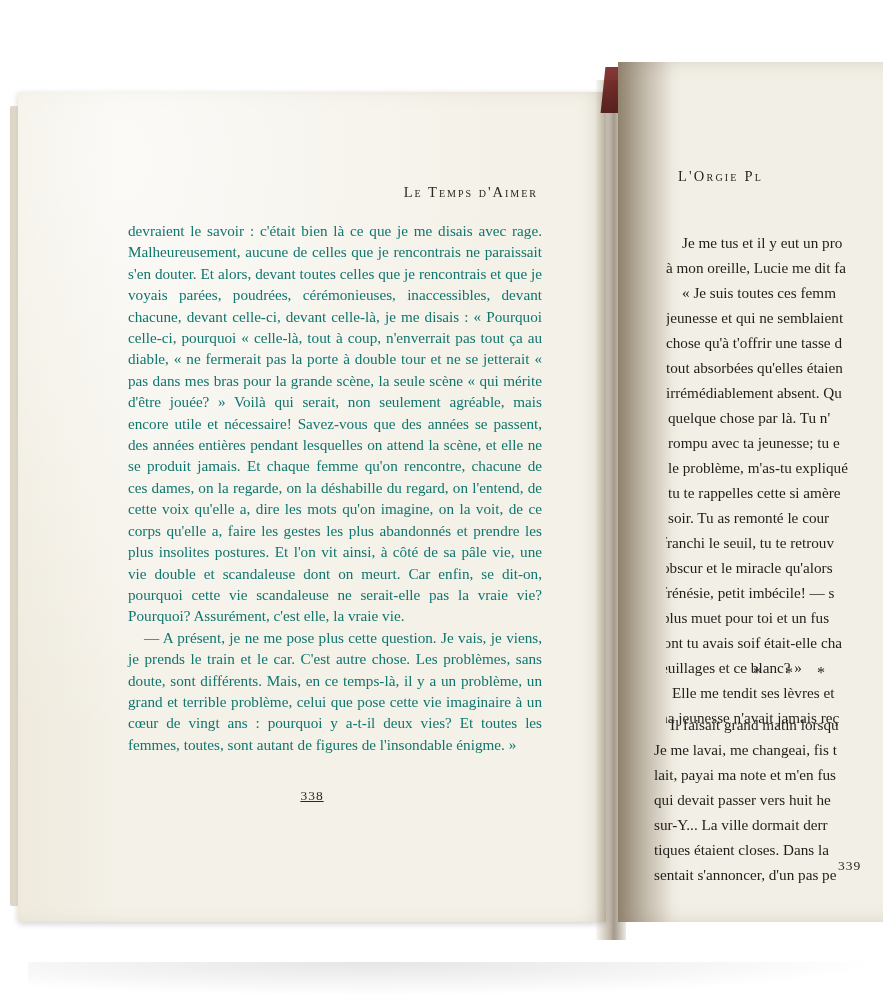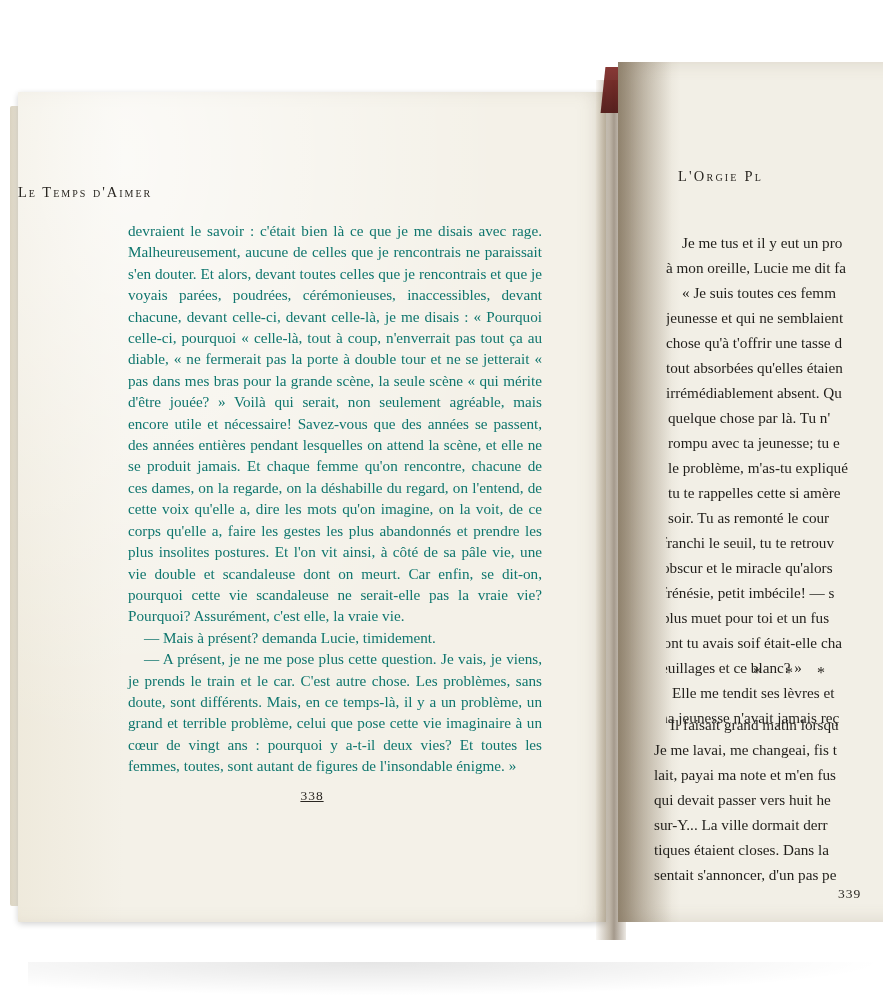--- a/index.html
+++ b/index.html
@@ -131,21 +131,21 @@
     height: 34px;
     background: radial-gradient(ellipse at 40% 0%, rgba(0,0,0,0.10), rgba(0,0,0,0) 70%);
   }
 
   
   .l-header {
     position: absolute;
     left: 0;
     top: 92px;
     width: 520px;
-    text-align: left;
+    text-align: right;
     font-size: 14.5px;
     letter-spacing: 2.0px;
     color: #2a2722;
     font-variant: small-caps;
   }
 
   .l-body {
     position: absolute;
     left: 110px;
     top: 128px;
@@ -226,21 +226,21 @@
     color: #201e1a;
     white-space: nowrap;
     overflow: hidden;
   }
   .r-body2 p { margin: 0; }
   .r-body2 p.ind { padding-left: 16px; }
 
   .folio-right {
     position: absolute;
     left: 820px;
-    top: 824px;
+    top: 796px;
     font-size: 13.5px;
     color: #2a2722;
     letter-spacing: 1px;
   }
 
   
   .watermark {
     position: absolute;
     left: 196px;
     top: 595px;
@@ -267,21 +267,20 @@
   <div class="book">
 
     <div class="edge-left"></div>
 
     <div class="page-left">
 
       <div class="l-header">Le Temps d'Aimer</div>
 
       <div class="l-body">
         <p>devraient le savoir : c'était bien là ce que je me disais avec rage. Malheureusement, aucune de celles que je rencontrais ne paraissait s'en douter. Et alors, devant toutes celles que je rencontrais et que je voyais parées, poudrées, cérémonieuses, inaccessibles, devant chacune, devant celle-ci, devant celle-là, je me disais : « Pourquoi celle-ci, pourquoi « celle-là, tout à coup, n'enverrait pas tout ça au diable, « ne fermerait pas la porte à double tour et ne se jetterait « pas dans mes bras pour la grande scène, la seule scène « qui mérite d'être jouée? » Voilà qui serait, non seulement agréable, mais encore utile et nécessaire! Savez-vous que des années se passent, des années entières pendant lesquelles on attend la scène, et elle ne se produit jamais. Et chaque femme qu'on rencontre, chacune de ces dames, on la regarde, on la déshabille du regard, on l'entend, de cette voix qu'elle a, dire les mots qu'on imagine, on la voit, de ce corps qu'elle a, faire les gestes les plus abandonnés et prendre les plus insolites postures. Et l'on vit ainsi, à côté de sa pâle vie, une vie double et scandaleuse dont on meurt. Car enfin, se dit-on, pourquoi cette vie scandaleuse ne serait-elle pas la vraie vie? Pourquoi? Assurément, c'est elle, la vraie vie.</p>
-        <p class="dash">— Mais à présent? demanda Lucie, timidement.</p>
         <p class="dash">— A présent, je ne me pose plus cette question. Je vais, je viens, je prends le train et le car. C'est autre chose. Les problèmes, sans doute, sont différents. Mais, en ce temps-là, il y a un problème, un grand et terrible problème, celui que pose cette vie imaginaire à un cœur de vingt ans : pourquoi y a-t-il deux vies? Et toutes les femmes, toutes, sont autant de figures de l'insondable énigme. »</p>
       </div>
 
       <div class="folio-left">338</div>
     </div>
 
     <div class="gutter"></div>
     <div class="spine-top"></div>
 
     <div class="page-right">

